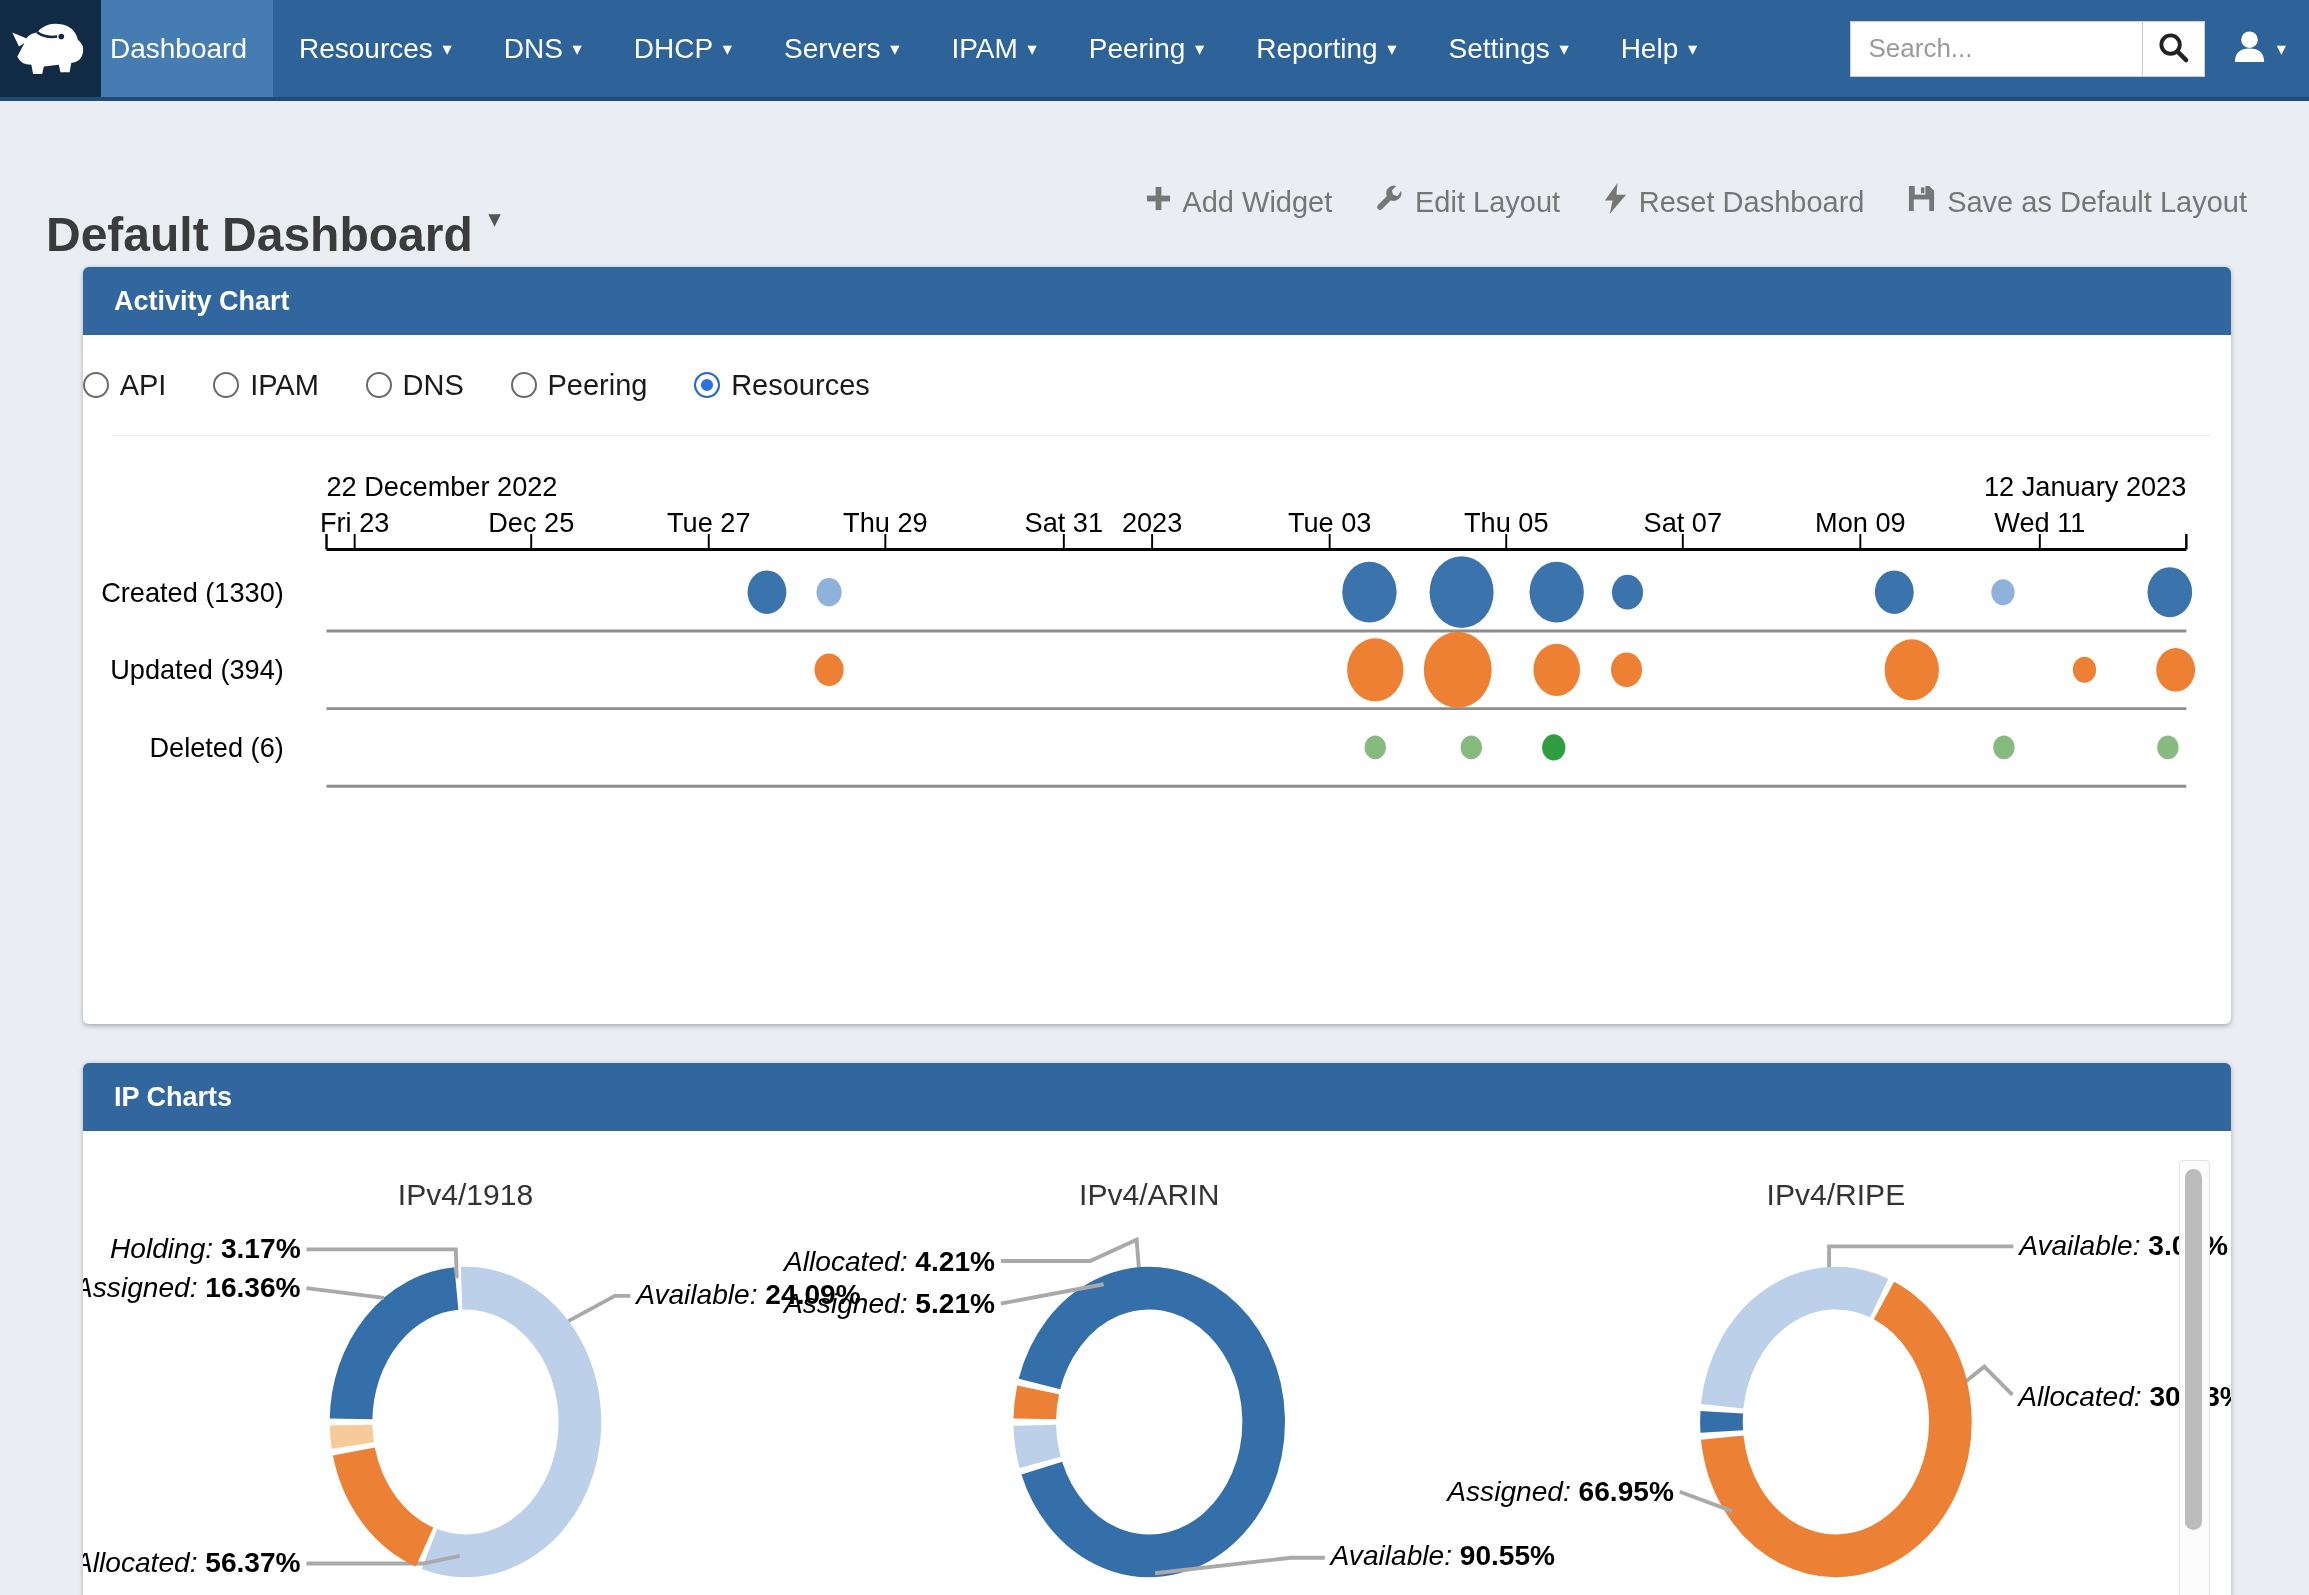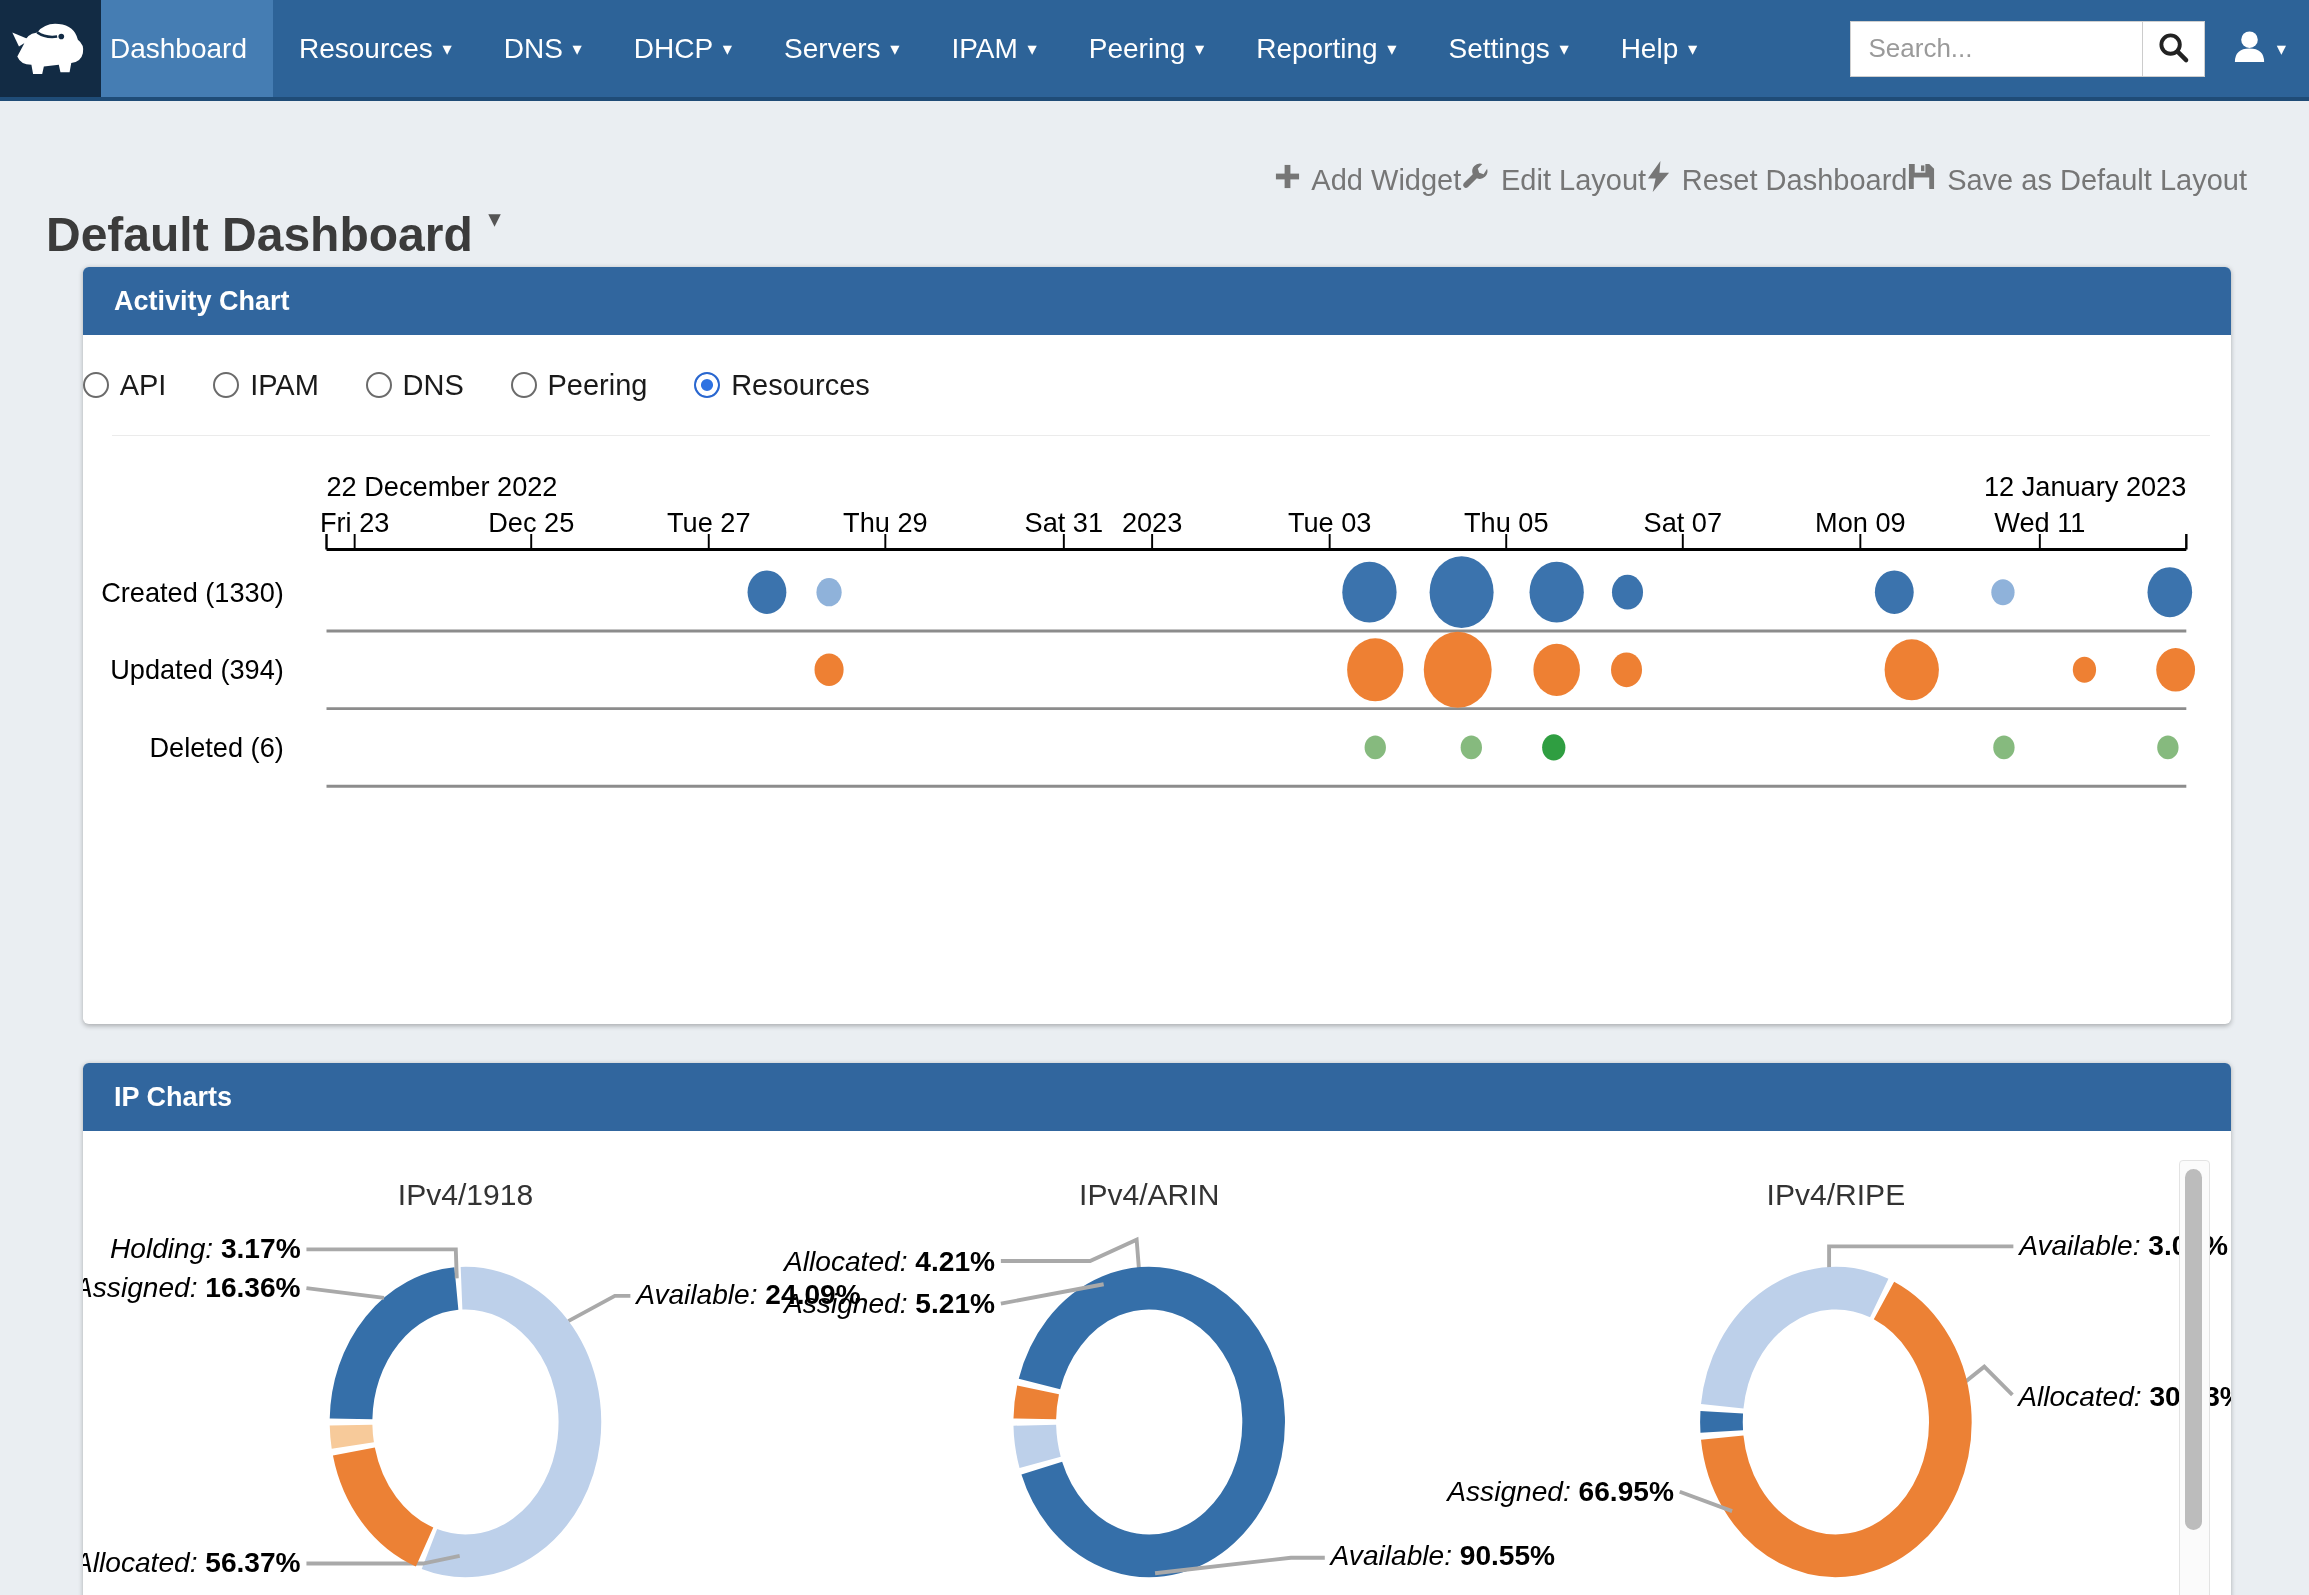--- a/index.html
+++ b/index.html
@@ -34,21 +34,21 @@
   .search-btn {
     width:62px; background:#fff; border:none; border-left:1.9px solid #ccc;
     display:flex; align-items:center; justify-content:center; cursor:pointer;
   }
   .user-box { display:flex; align-items:center; margin-left:25px; cursor:pointer; }
   .user-box .nav-caret { margin-left:7.8px; }
   
   .page-title-row { position:absolute; left:46px; top:163px; display:flex; align-items:center; }
   .page-title { font-size:48px; font-weight:bold; color:#3b3b3b;margin-top:44px; }
   .title-caret { font-size:25px; color:#555; margin-left:15.5px; padding-top:11.6px; cursor:pointer; }
-  .toolbar { position:absolute; right:62px; top:161px; display:flex; }
+  .toolbar { position:absolute; right:62px; top:183px; display:flex; gap:43px; }
   .tool-btn { display:flex; align-items:center; gap:10.7px; color:#767676; font-size:29px; cursor:pointer; white-space:nowrap; }
   .tool-btn svg { flex:0 0 auto; }
   
   .panel {
     position:absolute; left:83px; width:2148px; background:#fff;
     border-radius:5.8px; box-shadow:0 1.9px 5.8px rgba(0,0,0,0.28);
   }
   .panel-header {
     height:68px; background:#31669e; border-radius:5.8px 5.8px 0 0;
     display:flex; align-items:center; padding-left:31px;

